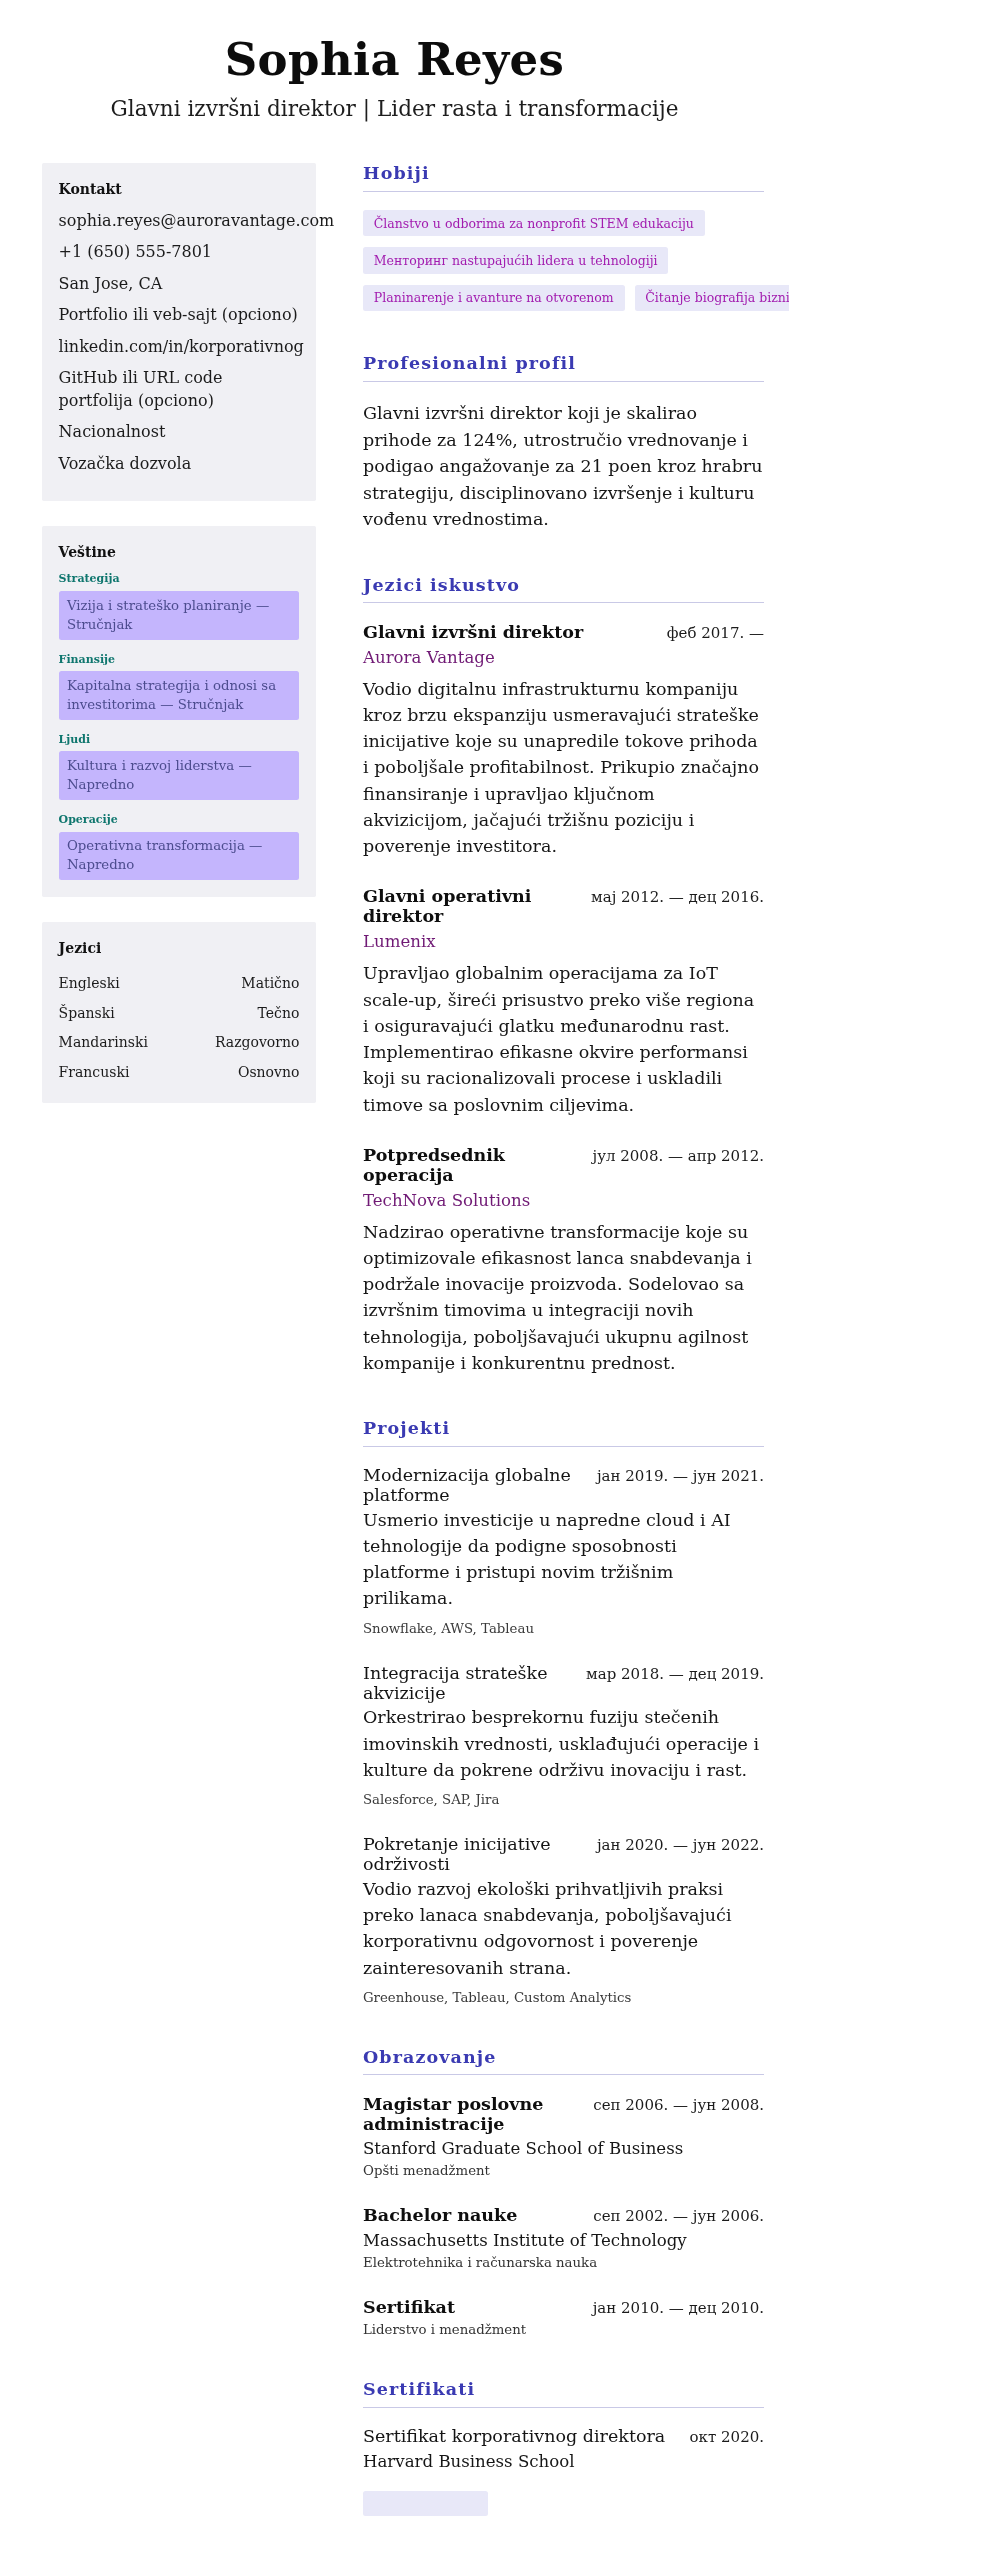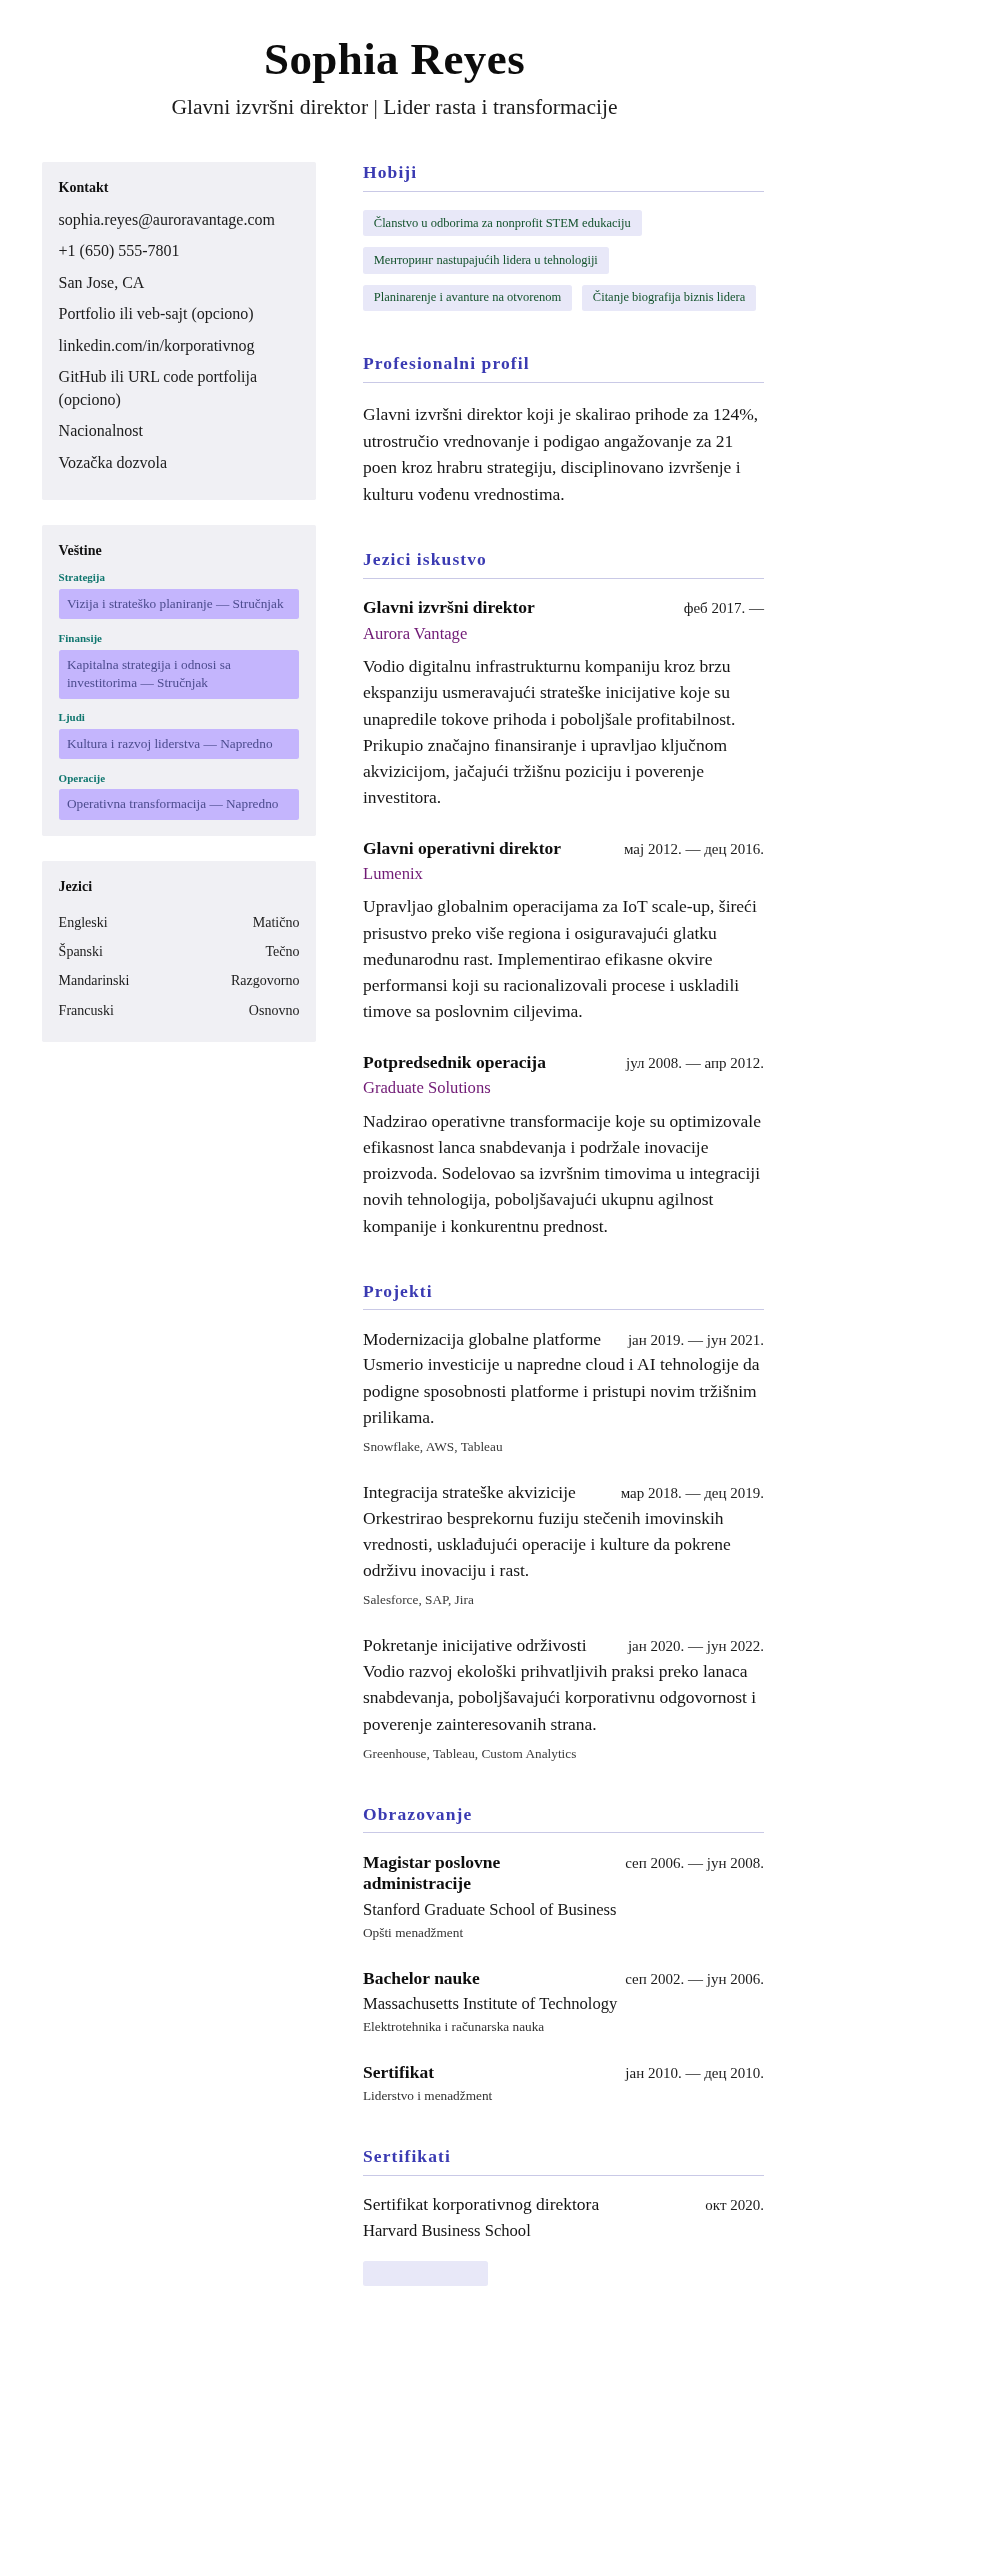--- a/index.html
+++ b/index.html
@@ -1,21 +1,21 @@
 <!DOCTYPE html>
 <html style="font-size:13.3px"><head>
 <meta charset="utf-8">
 <style>
   * { margin:0; padding:0; box-sizing:border-box; }
   html,body { background:#ffffff; }
   body {
     width:998px; height:2576px; overflow:hidden;
     font-family:"DejaVu Serif", serif; color:#161616;
   }
-  .page { width:789px; height:2576px; overflow:hidden;font-family:Liberation Serif, serif; }
+  .page { width:789px; height:2576px; overflow:hidden; }
 
   
   .header { text-align:center; padding-top:33px; }
   .header h1 { font-size:45px; font-weight:700; letter-spacing:0.4px; color:#0c0c0c; }
   .header .headline { font-size:21.6px; margin-top:10px; color:#1d1d1d; }
 
   
   .columns { display:flex; align-items:flex-start; padding:42px 25px 0 42px; gap:47px; }
 
   
@@ -31,21 +31,21 @@
 
   
   .main { flex:1; min-width:0; }
   section.block { margin-bottom:42px; }
   h2.sec {
     color:#3a3ab2; font-size:17.5px; font-weight:700; letter-spacing:1.1px;
     padding-bottom:7.5px; border-bottom:0.8px solid #c9c9e6; margin-bottom:18.3px;
   }
   .tag-row { display:flex; gap:10px; margin-bottom:10.8px; }
   .tag {
-    background:#e8e8f8; color:#14532d; font-size:12.5px;
+    background:#e8e8f8; color:#a21caf; font-size:12.5px;
     padding:5.8px 10.8px; border-radius:2.5px; white-space:nowrap;
   }
   .profile-text { font-size:17.5px; line-height:1.52; }
 
   .entry { margin-bottom:27px; }
   .entry:last-child { margin-bottom:0; }
   .entry-head { display:flex; justify-content:space-between; align-items:baseline; }
   .role { font-size:17.5px; font-weight:700; color:#0e0e0e; }
   .plain-title { font-size:17.5px; font-weight:400; color:#141414; }
   .date { font-size:15px; color:#1b1b1b; white-space:nowrap; margin-left:15px; flex:0 0 auto; }
@@ -168,21 +168,21 @@
           </div>
           <div class="company">Lumenix</div>
           <p class="desc">Upravljao globalnim operacijama za IoT scale-up, šireći prisustvo preko više regiona i osiguravajući glatku međunarodnu rast. Implementirao efikasne okvire performansi koji su racionalizovali procese i uskladili timove sa poslovnim ciljevima.</p>
         </article>
 
         <article class="entry">
           <div class="entry-head">
             <h3 class="role">Potpredsednik operacija</h3>
             <span class="date">јул 2008. — апр 2012.</span>
           </div>
-          <div class="company">Graduate Solutions</div>
+          <div class="company">TechNova Solutions</div>
           <p class="desc">Nadzirao operativne transformacije koje su optimizovale efikasnost lanca snabdevanja i podržale inovacije proizvoda. Sodelovao sa izvršnim timovima u integraciji novih tehnologija, poboljšavajući ukupnu agilnost kompanije i konkurentnu prednost.</p>
         </article>
       </section>
 
       <section class="block">
         <h2 class="sec">Projekti</h2>
 
         <article class="entry">
           <div class="entry-head">
             <h3 class="plain-title">Modernizacija globalne platforme</h3>

